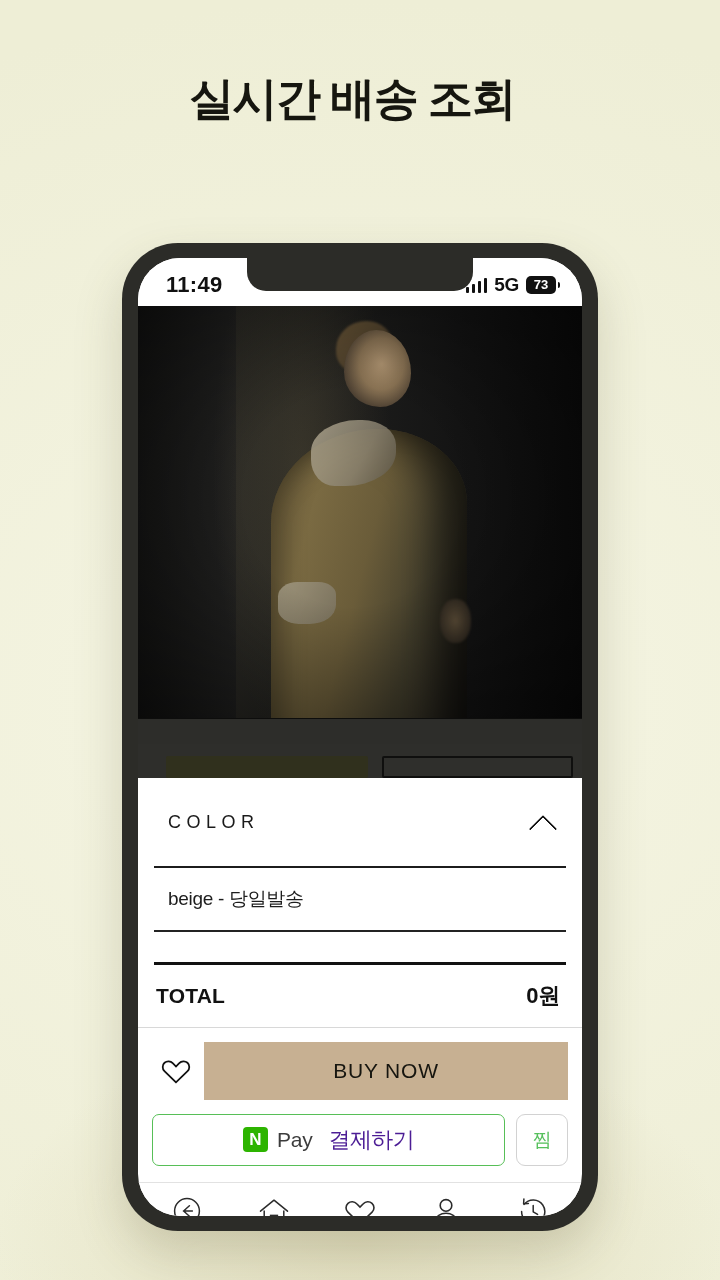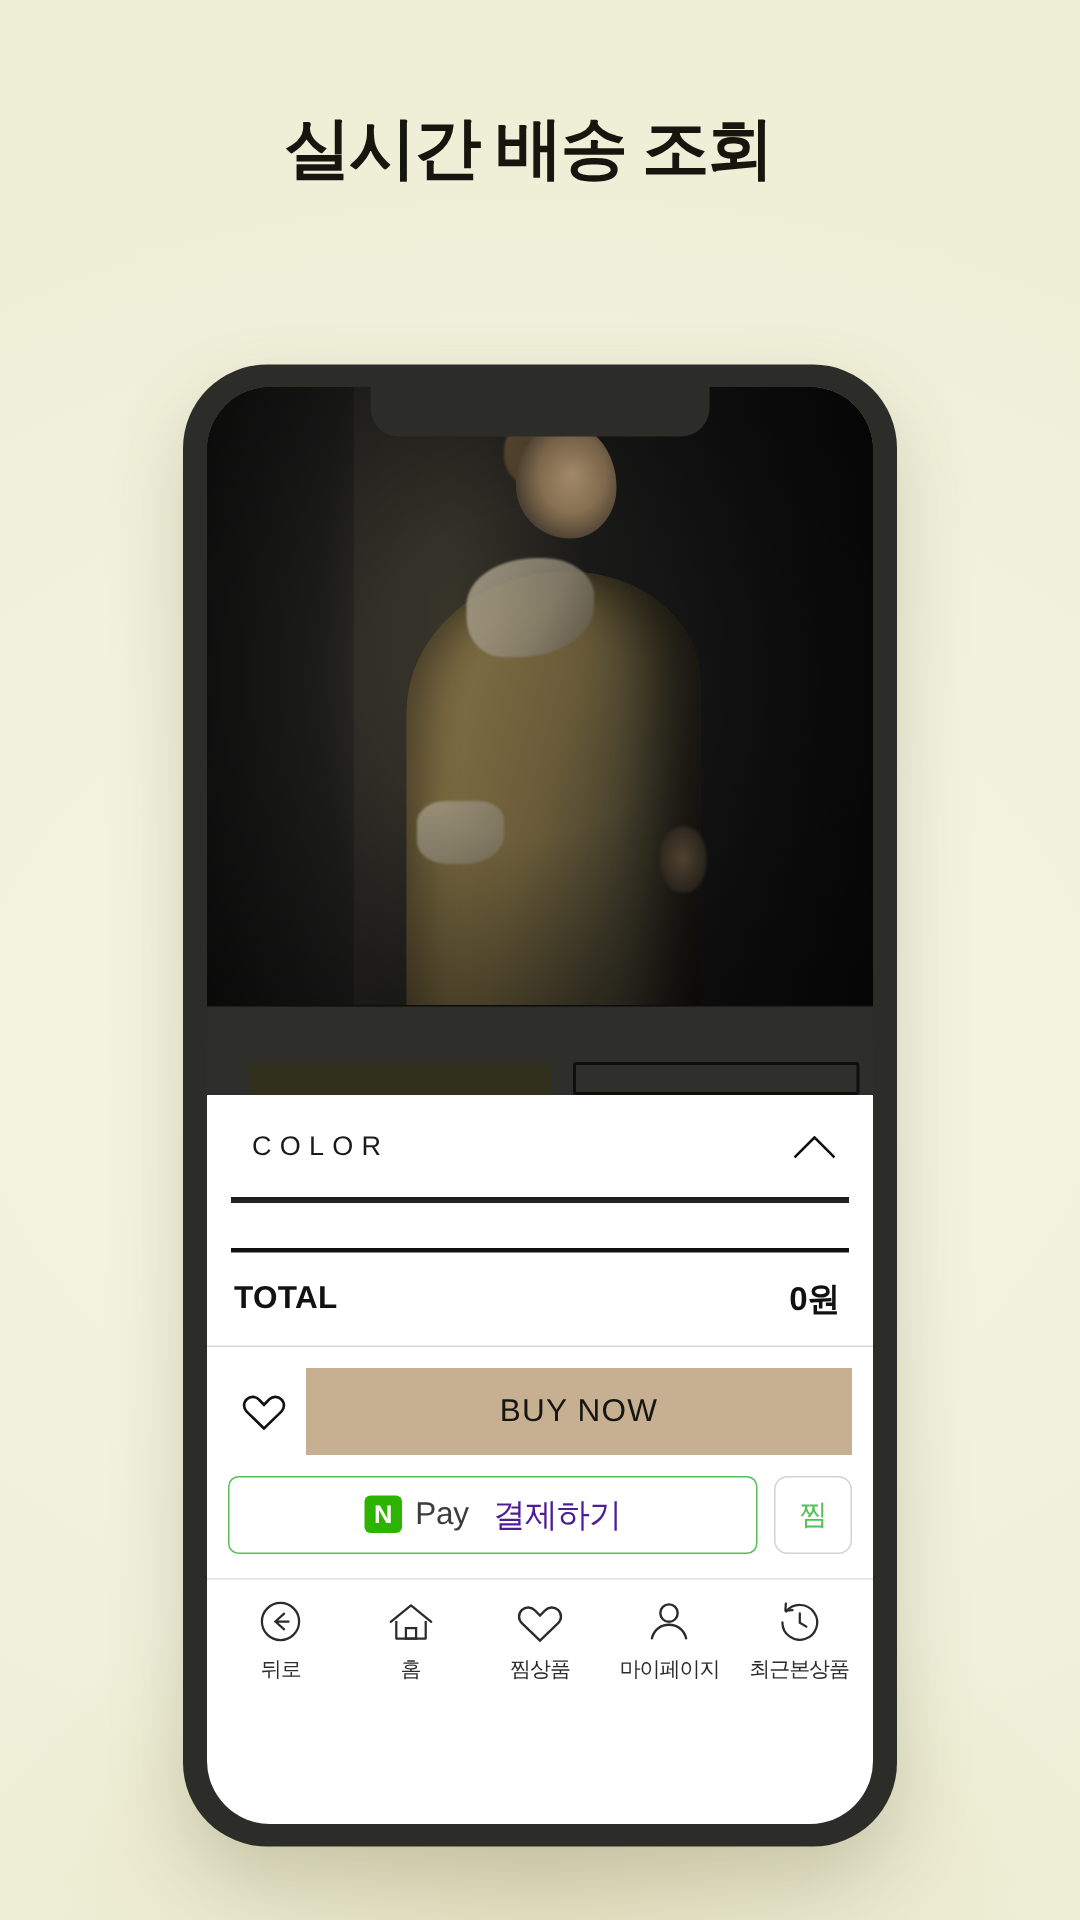--- a/index.html
+++ b/index.html
@@ -134,21 +134,21 @@
   .behind {
     position:relative; height:34px; background:#2e2e2b;
     display:flex; align-items:flex-end; padding:0 9px 0 28px; gap:14px;
   }
   .behind .b1 { flex:1.08; height:22px; background:#30301d; border-radius:2px; }
   .behind .b2 { flex:1; height:22px; background:#2f2f2c; border:2px solid #0f0f0e; border-radius:2px; }
 
   
   .sheet { background:#fff; padding:0 16px; }
   .opt-head {
-    height:68px; display:flex; align-items:center; justify-content:space-between;
+    height:88px; display:flex; align-items:center; justify-content:space-between;
     padding:0 6px 0 14px;
   }
   .opt-title { font-size:18px; letter-spacing:5.5px; color:#1a1a1a; font-weight:500; }
   .chev { width:34px; height:34px; position:relative; }
   .chev::before{
     content:""; position:absolute; left:7px; top:14px; width:18px; height:18px;
     border-left:2.6px solid #111; border-top:2.6px solid #111;
     transform:rotate(45deg); border-radius:1px;
   }
   .rule { height:2px; background:#1c1c1c; margin:0 0; }
@@ -220,20 +220,33 @@
 
   <div class="headline-wrap">
     <div class="headline">실시간 배송 조회</div>
   </div>
 
   <div class="phone">
     <div class="screen">
 
       <div class="notch"></div>
 
+      <div class="statusbar">
+        <div class="sb-time">11:49</div>
+        <div class="sb-right">
+          <span class="sb-bars">
+              <i></i>
+              <i></i>
+              <i></i>
+              <i></i>
+            </span>
+          <span class="sb-net">5G</span>
+          <span class="sb-batt">73</span>
+        </div>
+      </div>
 
       <div class="media">
         <div class="photo">
           <div class="ph-bg"></div>
           <div class="ph-wallL"></div>
           <div class="ph-glow"></div>
           <div class="ph-coat"></div>
           <div class="ph-collar"></div>
           <div class="ph-cuff"></div>
           <div class="ph-hair"></div>
@@ -248,20 +261,21 @@
         <div class="b1"></div>
         <div class="b2"></div>
       </div>
 
       <div class="sheet">
         <div class="opt-head">
           <span class="opt-title">COLOR</span>
           <span class="chev"></span>
         </div>
         <div class="rule"></div>
+        <div class="opt-val">beige - 당일발송</div>
         <div class="rule thin"></div>
         <div class="spacer-row"></div>
         <div class="rule thick"></div>
         <div class="total-row">
           <span class="total-label">TOTAL</span>
           <span class="total-value">0원</span>
         </div>
       </div>
 
       <div class="sheet-sep"></div>

